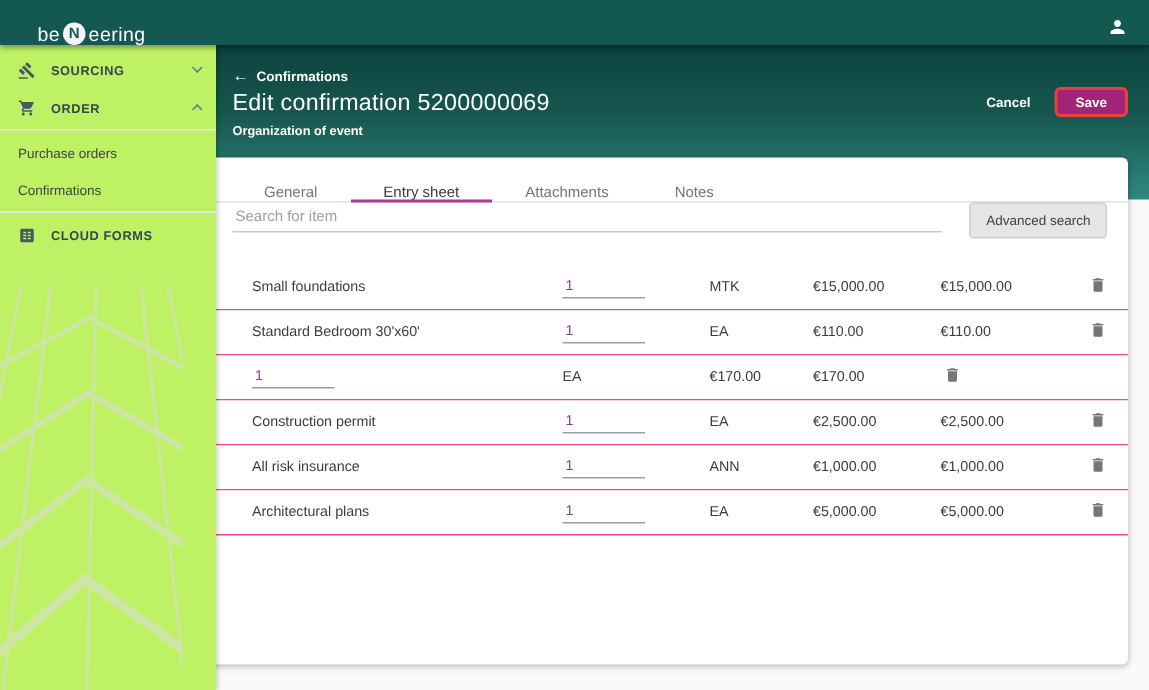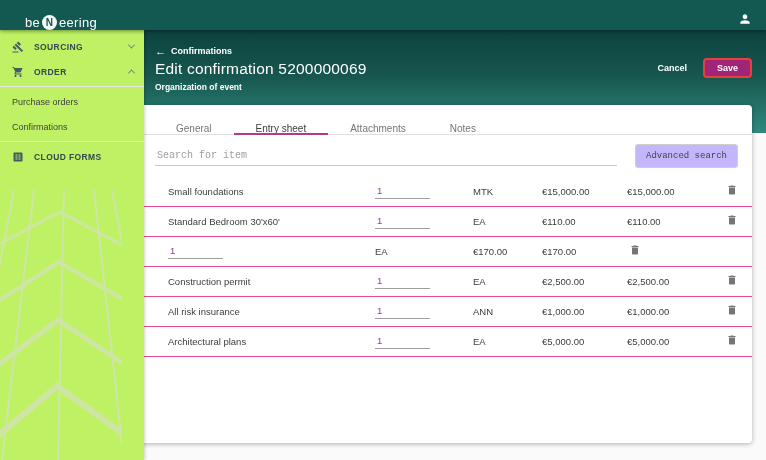--- a/index.html
+++ b/index.html
@@ -59,26 +59,26 @@
   .card { position:absolute; top:105px; left:140px; width:612px; height:338px;
           background:#fff; border-radius:4px; box-shadow:0 1px 5px rgba(0,0,0,.3);
           z-index:10; overflow:hidden; }
   .tabs { display:flex; height:30px; border-bottom:1px solid #e0e0e0; padding-left:14px; }
   .tab { display:flex; align-items:flex-end; padding:0 22px; font-size:10px; color:#757575;
          cursor:pointer; position:relative; }
   .tab.active { color:#3c3c3c; font-weight:500; }
   .tab.active::after { content:""; position:absolute; left:0; right:0; bottom:-1px;
          height:2px; background:#b03a8c; }
 
-  .search-row { display:flex; align-items:center; height:42px; padding:0 14px 0 15px;font-family:Liberation Mono, monospace; }
+  .search-row { display:flex; align-items:flex-start; height:42px; padding:0 14px 0 15px; }
   .search-input { flex:1; border:none; border-bottom:1px solid #c9c9c9; font-size:10px;
          color:#424242; padding:4px 2px; outline:none; margin-right:18px;
          font-family:inherit; background:transparent; }
   .search-input::placeholder { color:#9e9e9e; }
-  .btn-advanced { background:#c4b5fd; border:1px solid #cfcfcf; border-radius:3px;
+  .btn-advanced { background:#e5e5e5; border:1px solid #cfcfcf; border-radius:3px;
          padding:6px 10px; font-size:9px; color:#424242; cursor:pointer;
          font-family:inherit; }
 
   .grid-row { display:grid; grid-template-columns:207px 98px 69px 85px 97px 1fr;
               align-items:center; padding-left:28px; }
   .thead { height:26px; font-size:8.5px; color:#8c8c8c; border-bottom:1px solid #ececec; }
   .trow  { height:30px; font-size:9.5px; color:#3d3d3d;
            border-bottom:1px solid #ec4899; background:#fff; }
   .qty-input { width:55px; border:none; border-bottom:1px solid #9e9e9e; color:#8e3a96;
            font-size:9.5px; padding:1px 2px 2px 2px; outline:none; font-family:inherit;

